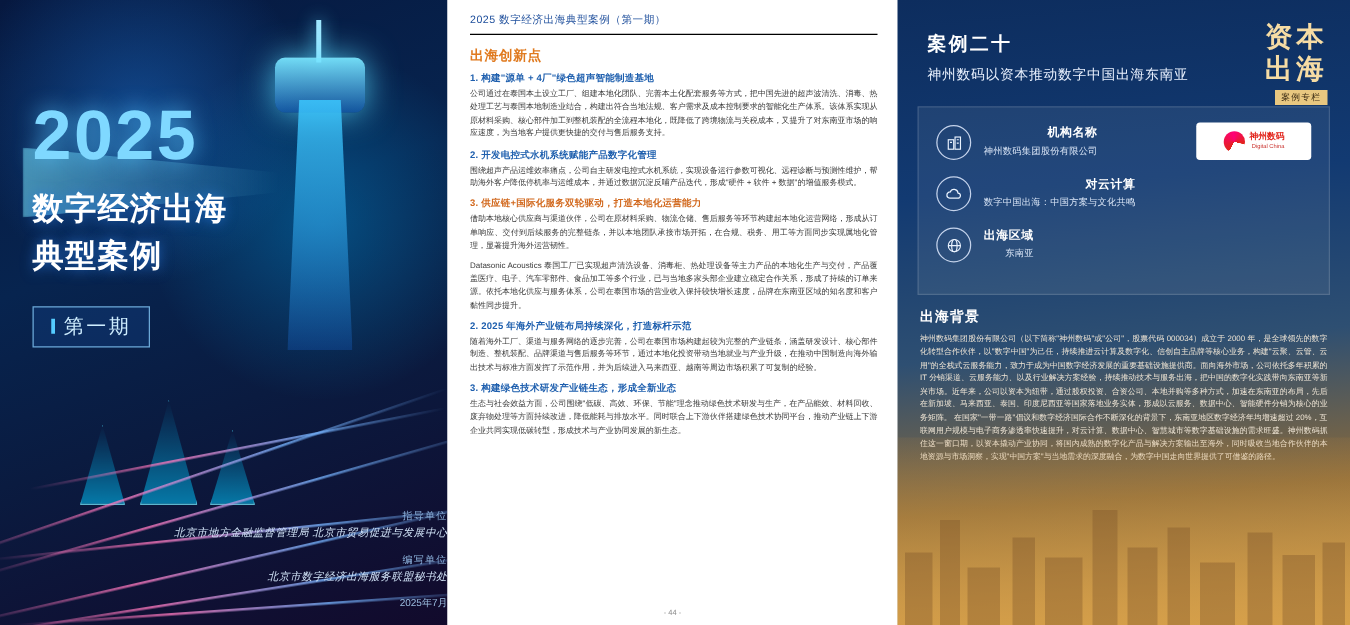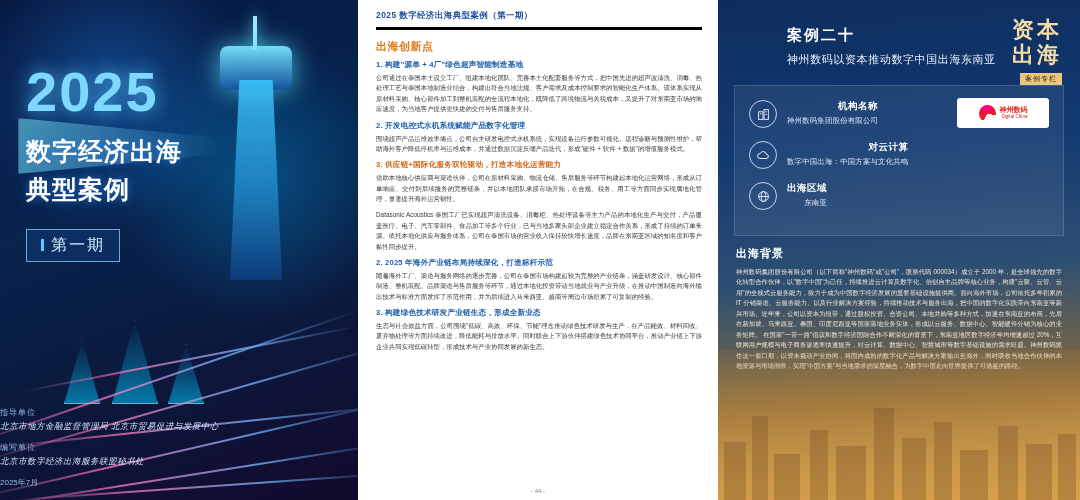--- a/index.html
+++ b/index.html
@@ -54,51 +54,50 @@
   }
   .sail.s1{left:4px;width:34px;height:62px;clip-path:polygon(50% 0,100% 100%,0 100%);}
   .sail.s2{left:52px;width:44px;height:82px;clip-path:polygon(50% 0,100% 100%,0 100%);}
   .sail.s3{left:108px;width:34px;height:58px;clip-path:polygon(50% 0,100% 100%,0 100%);}
   .streaks{position:absolute;left:0;bottom:0;width:358px;height:190px;overflow:hidden;}
   .streaks i{
     position:absolute;height:2px;border-radius:2px;opacity:.85;display:block;
     background:linear-gradient(90deg,rgba(255,90,160,0),rgba(255,120,190,.9),rgba(120,180,255,.9),rgba(80,220,255,0));
     filter:blur(.3px);
   }
-  .cover-title{position:absolute;left:26px;top:64px;z-index:5;}
+  .cover-title{position:absolute;left:26px;top:80px;z-index:5;}
   .cover-year{
     font-size:56px;font-weight:bold;letter-spacing:2px;line-height:1;
     color:#7fd8ff;text-shadow:0 0 18px rgba(90,200,255,.8);
   }
   .cover-h1{
     margin-top:14px;font-size:25px;font-weight:bold;color:#ffffff;line-height:1.42;
     letter-spacing:1px;text-shadow:0 0 10px rgba(40,120,220,.8);
   }
   .issue-badge{
     margin-top:22px;display:inline-block;padding:5px 14px;
     border:1px solid rgba(140,210,255,.75);color:#cfeeff;font-size:16px;letter-spacing:2px;
     background:rgba(20,70,140,.35);
   }
   .issue-badge .bar{display:inline-block;width:3px;height:12px;background:#55ccff;margin-right:7px;vertical-align:-1px;}
   .cover-foot{
-    position:absolute;left:0;right:0;bottom:12px;text-align:left;color:#bcd6f2;z-index:5;
+    position:absolute;left:0;right:0;bottom:12px;text-align:right;color:#bcd6f2;z-index:5;
   }
   .cover-foot .lbl{font-size:8px;color:#8fb6e0;margin-bottom:3px;letter-spacing:1px;}
   .cover-foot .org{font-size:8.5px;color:#d2e4f8;margin-bottom:9px;letter-spacing:.5px;font-style:italic;}
   .cover-foot .date{font-size:8px;color:#9dbfe2;margin-top:8px;}
 
   
   .textpage{
     position:relative;width:360px;height:500px;background:#ffffff;
     padding:10px 16px 0 18px;box-sizing:border-box;
   }
   .tp-head{
-    font-size:8.5px;color:#1f4f9c;border-bottom:3px solid #000000;padding-bottom:5px;margin-bottom:9px;
+    font-size:8.5px;color:#1f4f9c;border-bottom:1px solid #000000;padding-bottom:5px;margin-bottom:9px;
     letter-spacing:.4px;
-    font-weight:bold;
   }
   .tp-sec{
     font-size:11px;font-weight:bold;color:#e07a1f;margin:8px 0 5px;letter-spacing:.5px;
   }
   .tp-sub{
     font-size:7.6px;font-weight:bold;color:#1e5fae;margin:6px 0 3px;letter-spacing:.2px;
   }
   .tp-sub.orange{color:#d2691e;}
   .tp-p{
     font-size:6.4px;line-height:1.62;color:#3a3a3a;text-align:justify;margin:0 0 6px;
@@ -108,21 +107,21 @@
   
   .casepage{
     position:relative;width:362px;height:500px;overflow:hidden;
     background:linear-gradient(175deg,#0d2d5e 0%,#123a72 30%,#2e4f72 55%,#8a6a3a 78%,#d4a251 100%);
   }
   .case-city{
     position:absolute;left:0;bottom:0;width:362px;height:150px;
     background:linear-gradient(180deg,rgba(200,140,60,.1),rgba(216,160,72,.75));
   }
   .case-city .b{position:absolute;bottom:0;background:rgba(120,80,40,.35);}
-  .case-head{position:relative;padding:26px 20px 0 24px;margin-left:45px;}
+  .case-head{position:relative;padding:26px 20px 0 24px;}
   .case-no{font-size:15px;font-weight:bold;color:#ffffff;letter-spacing:2px;}
   .case-title{font-size:11px;color:#eaf2ff;margin-top:7px;letter-spacing:.6px;}
   .case-stamp{
     position:absolute;right:18px;top:18px;text-align:right;color:#f2d79a;
   }
   .case-stamp .big{font-size:22px;font-weight:bold;line-height:1.12;letter-spacing:3px;color:#f6dca4;}
   .case-stamp .sm{
     display:inline-block;margin-top:4px;font-size:7px;color:#3a2a12;background:#e8c780;
     padding:1px 5px;letter-spacing:1px;
   }

